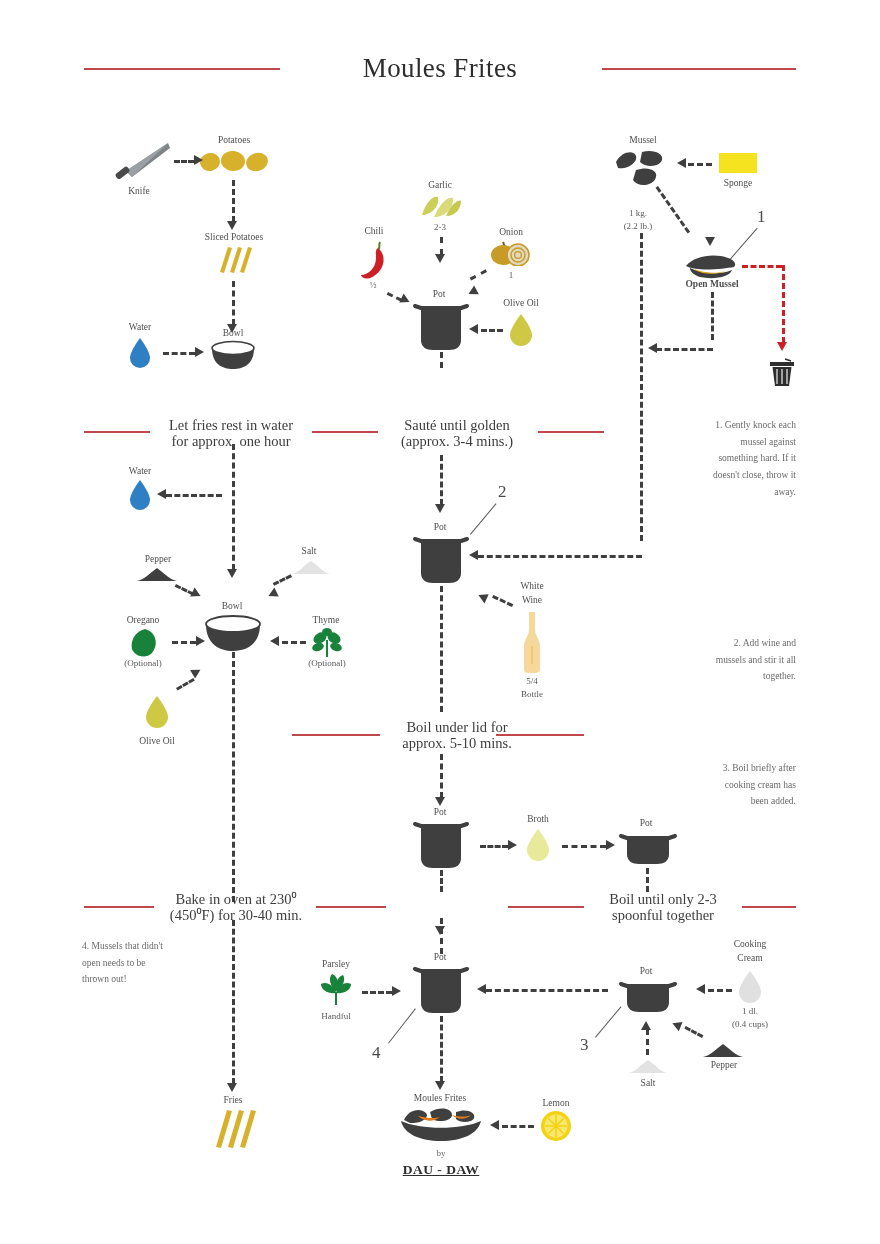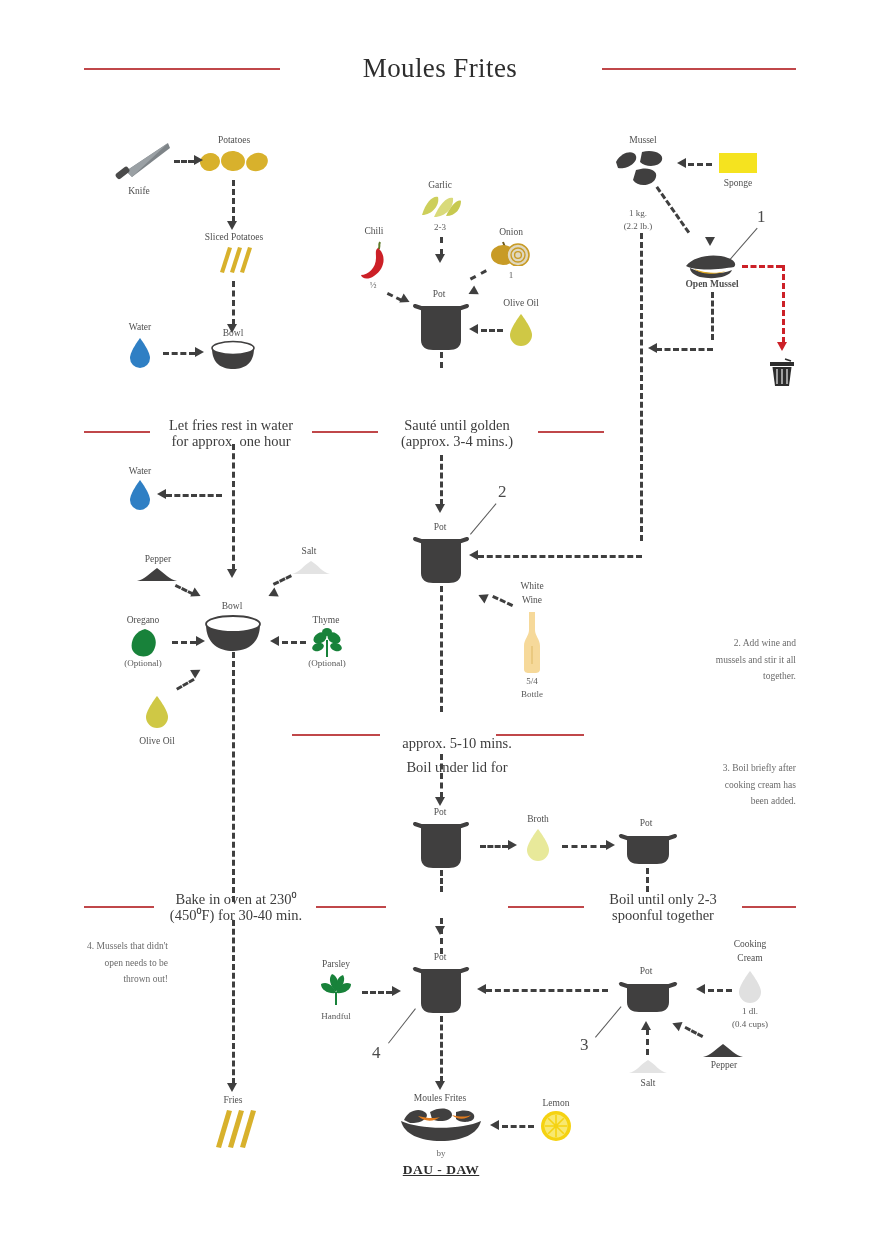--- a/index.html
+++ b/index.html
@@ -7,21 +7,21 @@
     width:880px;height:1244px;background:#ffffff;position:relative;
     font-family:"Liberation Serif", serif;color:#4a4a4a;overflow:hidden;
   }
   .stage{position:absolute;left:0;top:0;width:880px;height:1244px;}
   .abs{position:absolute;}
   
   .lbl{font-size:9.5px;color:#4f4f4f;text-align:center;line-height:1.25;white-space:nowrap;}
   .qty{font-size:9px;color:#5a5a5a;text-align:center;line-height:1.25;white-space:nowrap;}
   .step{font-size:14.5px;color:#3d3d3d;text-align:center;line-height:1.25;white-space:nowrap;}
   .note{font-size:9.5px;color:#6a6a6a;line-height:1.75;text-align:right;width:86px;}
-  .note.l{text-align:right;}
+  .note.l{text-align:left;}
   .num{font-family:"Liberation Serif",serif;font-size:17px;color:#4a4a4a;}
   .title{
     font-family:"Liberation Serif",serif;font-size:27px;color:#2d2d2d;
     letter-spacing:.4px;white-space:nowrap;
   }
   .byline{font-size:9px;color:#6a6a6a;text-align:center;}
   .brand{font-size:13.5px;color:#2d2d2d;text-align:center;letter-spacing:.5px;font-weight:bold;}
   .rule{background:#c0474a;height:1.6px;}
   
   .dl{position:absolute;}
@@ -187,20 +187,21 @@
   <div class="dl v" style="left:640px;top:233px;height:308px;"></div>
 
   <div class="abs rule" style="left:84px;top:431px;width:66px;"></div>
   <div class="abs step" style="left:156px;top:416px;width:150px;">Let fries rest in water</div>
   <div class="abs step" style="left:156px;top:432px;width:150px;">for approx. one hour</div>
   <div class="abs rule" style="left:312px;top:431px;width:66px;"></div>
   <div class="abs step" style="left:382px;top:416px;width:150px;">Sauté until golden</div>
   <div class="abs step" style="left:382px;top:432px;width:150px;">(approx. 3-4 mins.)</div>
   <div class="abs rule" style="left:538px;top:431px;width:66px;"></div>
 
+  <div class="abs note" style="left:710px;top:417px;">1. Gently knock each mussel against something hard. If it doesn't close, throw it away.</div>
 
   <div class="dl v" style="left:232px;top:444px;height:126px;"></div>
   <div class="arw d" style="left:227px;top:569px;"></div>
 
   <svg class="abs" style="left:128px;top:479px;" width="24" height="32" viewBox="0 0 24 32">
     <path d="M12 1 C12 1 2 14 2 21 A10 10 0 0 0 22 21 C22 14 12 1 12 1 Z" fill="#2f7fc4"></path>
   </svg>
   <div class="abs lbl" style="left:113px;top:466px;width:54px;">Water</div>
   <div class="dl h" style="left:166px;top:494px;width:56px;"></div>
   <div class="arw l" style="left:157px;top:489px;"></div>
@@ -282,21 +283,21 @@
   <div class="abs qty" style="left:504px;top:689px;width:56px;">Bottle</div>
 
   <div class="dl h" style="left:512px;top:607px;width:22px;transform:rotate(205deg);transform-origin:0 0;"></div>
   <div class="arw l" style="left:478px;top:592px;transform:rotate(25deg);"></div>
 
   <div class="dl v" style="left:440px;top:586px;height:126px;"></div>
 
   <div class="abs note" style="left:710px;top:635px;">2. Add wine and mussels and stir it all together.</div>
 
   <div class="abs rule" style="left:292px;top:734px;width:88px;"></div>
-  <div class="abs step" style="left:382px;top:718px;width:150px;margin-top:40px;">Boil under lid for</div>
+  <div class="abs step" style="left:382px;top:718px;width:150px;">Boil under lid for</div>
   <div class="abs step" style="left:382px;top:734px;width:150px;">approx. 5-10 mins.</div>
   <div class="abs rule" style="left:496px;top:734px;width:88px;"></div>
 
   <div class="dl v" style="left:440px;top:754px;height:44px;"></div>
   <div class="arw d" style="left:435px;top:797px;"></div>
 
   <div class="abs lbl" style="left:412px;top:807px;width:56px;">Pot</div>
   <svg class="abs" style="left:412px;top:818px;" width="58" height="52" viewBox="0 0 58 52">
     <path d="M3 6 L12 9" stroke="#403f3f" stroke-width="4" stroke-linecap="round"></path>
     <path d="M55 6 L46 9" stroke="#403f3f" stroke-width="4" stroke-linecap="round"></path>

